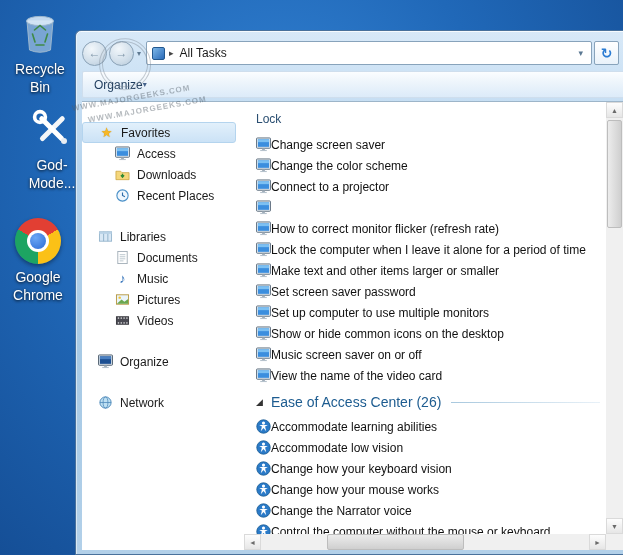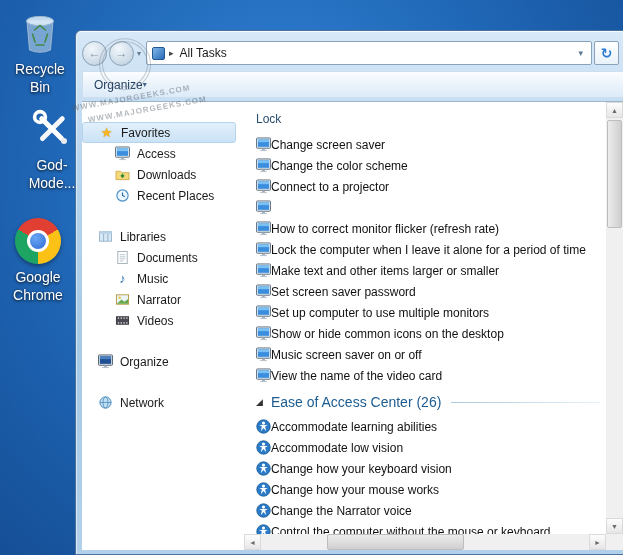--- a/index.html
+++ b/index.html
@@ -235,21 +235,21 @@
         <span>Music</span>
       </div>
       <div class="srow child">
         <span class="ic">
           <svg width="15" height="15" viewBox="0 0 16 16">
               <rect x="1.5" y="3" width="13" height="10" fill="#eaf4fb" stroke="#b08f2e" stroke-width="0.9"></rect>
               <circle cx="5" cy="6" r="1.3" fill="#f0c130"></circle>
               <path d="M2 12.5 L7 8 L10 10.5 L14 7.5 L14 12.5 Z" fill="#6aa84f"></path>
             </svg>
         </span>
-        <span>Narrator</span>
+        <span>Pictures</span>
       </div>
       <div class="srow child">
         <span class="ic">
           <svg width="15" height="15" viewBox="0 0 16 16">
               <rect x="1.5" y="4" width="13" height="8" fill="#4a4a52" stroke="#2e2e34" stroke-width="0.9"></rect>
               <rect x="3" y="4.8" width="1.4" height="1.2" fill="#fff"></rect>
               <rect x="6" y="4.8" width="1.4" height="1.2" fill="#fff"></rect>
               <rect x="9" y="4.8" width="1.4" height="1.2" fill="#fff"></rect>
               <rect x="12" y="4.8" width="1.4" height="1.2" fill="#fff"></rect>
               <rect x="3" y="10" width="1.4" height="1.2" fill="#fff"></rect>

